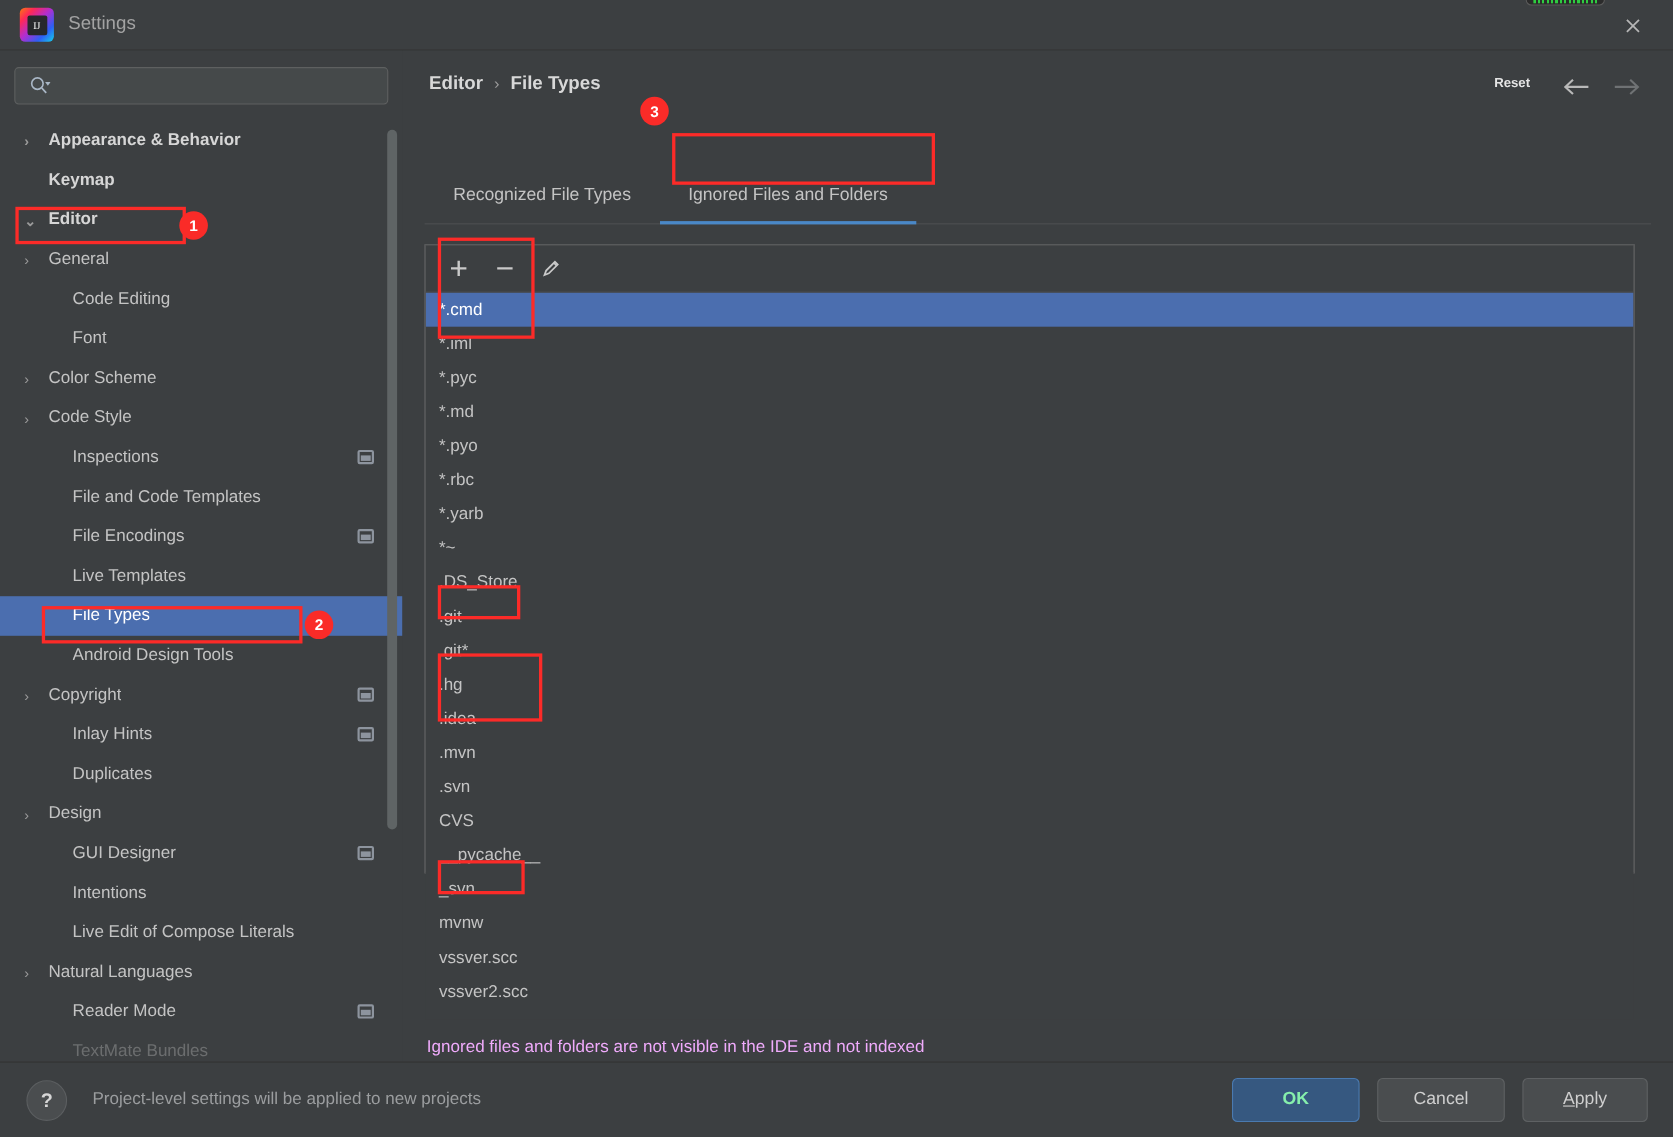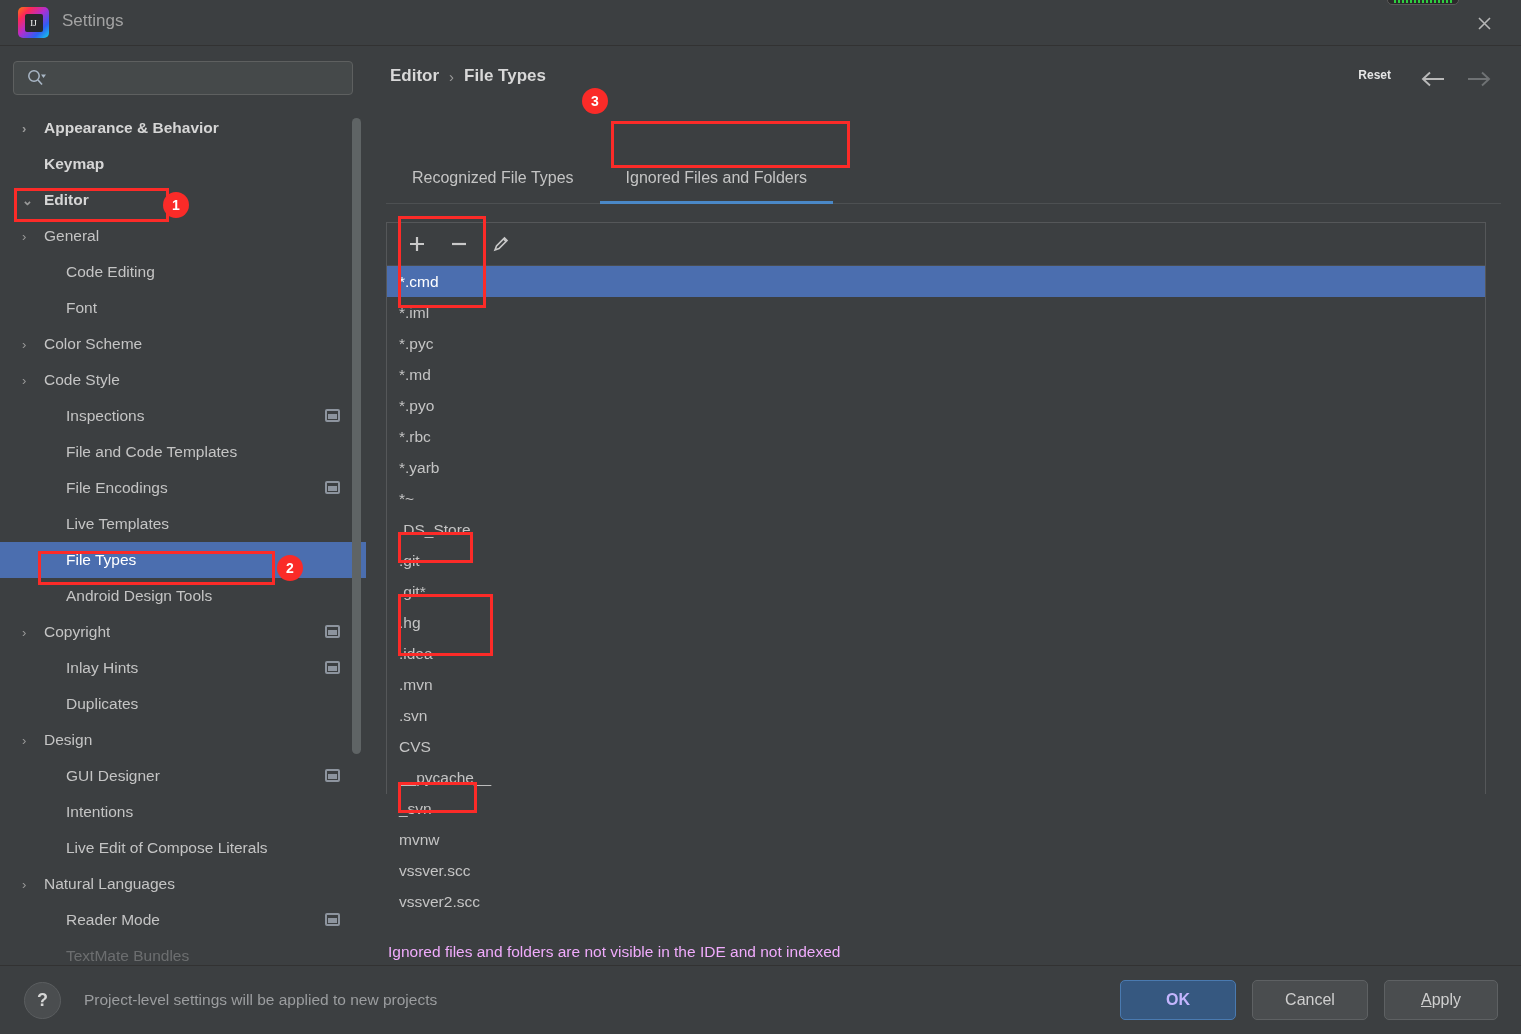--- a/index.html
+++ b/index.html
@@ -206,21 +206,21 @@
     position: absolute; left: 84px; top: 25px;
     font-size: 15.5px; color: #9b9d9f;
   }
   .btn {
     position: absolute; top: 14px; height: 40px;
     display: flex; align-items: center; justify-content: center;
     font-size: 16px; border-radius: 5px;
   }
   .btn-ok {
     left: 1120px; width: 116px;
-    background: #365880; border: 1px solid #4a7ab0; color: #c4b5fd;
+    background: #365880; border: 1px solid #4a7ab0; color: #86efac;
     font-weight: bold;
   }
   .btn-cancel {
     left: 1252px; width: 116px;
     background: #4a4d4f; border: 1px solid #5e6163; color: #cfcfcf;
   }
   .btn-apply {
     left: 1384px; width: 114px;
     background: #4a4d4f; border: 1px solid #5e6163; color: #cfcfcf;
   }

